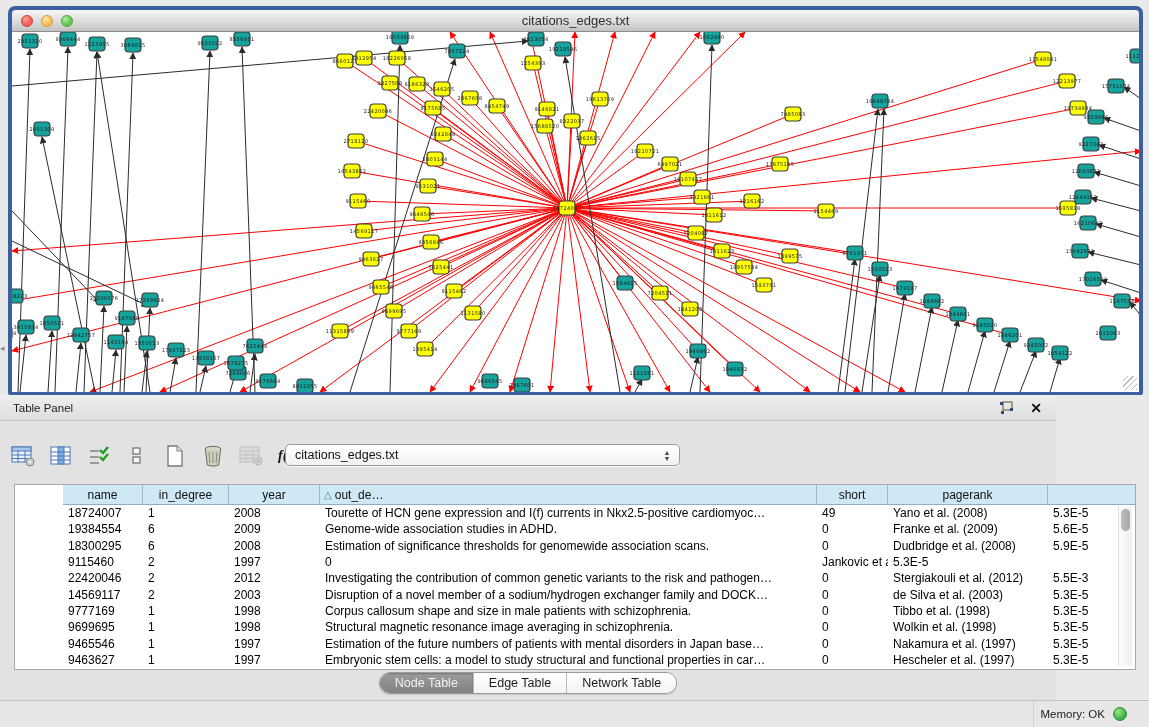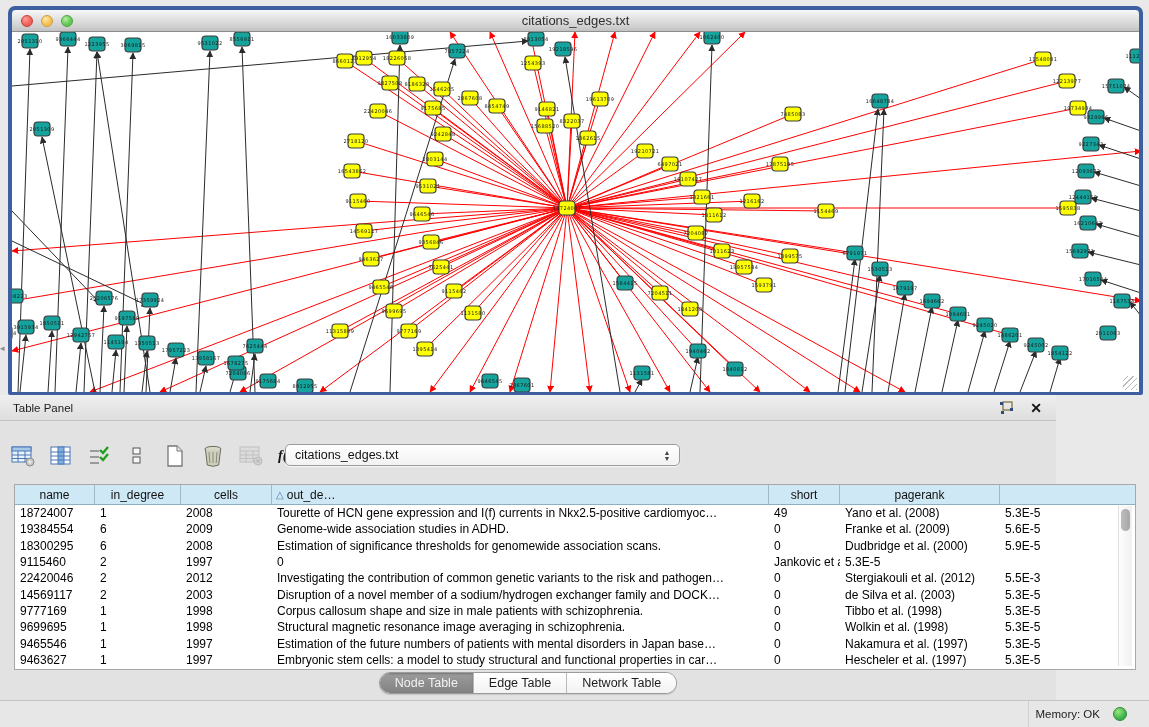--- a/index.html
+++ b/index.html
@@ -37,21 +37,21 @@
   .fx{font-family:"Liberation Serif",serif;font-style:italic;font-weight:bold;font-size:14px;color:#111;}
   .combo{position:absolute;left:285px;top:49px;width:395px;height:22px;box-sizing:border-box;
     border:1px solid #9a9a9a;border-radius:5px;background:linear-gradient(#ffffff,#f2f2f2);
     display:flex;align-items:center;font-size:12.5px;color:#111;
     box-shadow:0 1px 1px rgba(255,255,255,.8);}
   .combo .combo-text{margin-left:9px;flex:1;}
   .combo .stepper{width:16px;display:flex;flex-direction:column;align-items:center;
     gap:1px;margin-right:4px;color:#444;font-size:7px;line-height:5px;}
   
   .table-wrap{position:absolute;left:14px;top:89px;width:1122px;height:186px;
-    background:#fff;border:1px solid #a8a8a8;box-sizing:border-box;}
+    background:#fff;border:1px solid #a8a8a8;box-sizing:border-box;padding-left:48px;}
   .thead{display:grid;grid-template-columns:80px 86px 91px 497px 71px 160px 80px 1fr;height:19px;
     background:#cfe8f5;border-bottom:1px solid #8fafc0;}
   .th{box-sizing:border-box;border-right:1px solid #9dbccb;font-size:12px;color:#111;
     display:flex;align-items:center;justify-content:center;overflow:hidden;white-space:nowrap;}
   .th.sorted{justify-content:flex-start;padding-left:4px;gap:3px;}
   .th .sort-tri{color:#4c7fa3;font-size:10px;}
   .th:last-child{border-right:none;}
   .tbody{position:relative;height:163px;overflow:hidden;}
   .tr{display:grid;grid-template-columns:80px 86px 91px 497px 71px 160px 80px 1fr;height:16.3px;
     font-size:12px;color:#000;}
@@ -65,21 +65,21 @@
   .segmented{display:inline-flex;border:1px solid #9b9b9b;border-radius:11px;overflow:hidden;
     background:#fff;box-shadow:0 1px 1px rgba(0,0,0,.12);}
   .seg{padding:3px 15px;font-size:12.5px;color:#1d1d1d;border-right:1px solid #b9b9b9;
     background:linear-gradient(#ffffff,#f3f3f3);}
   .seg:last-child{border-right:none;}
   .seg.active{background:linear-gradient(#9d9d9d,#818181);color:#f2f2f2;
     box-shadow:inset 0 1px 2px rgba(0,0,0,.25);}
   
   .statusbar{position:absolute;left:0;top:700px;width:1149px;height:27px;background:#e7e7e7;
     border-top:1px solid #c3c3c3;box-sizing:border-box;}
-  .mem{position:absolute;right:16px;top:0;height:100%;display:flex;align-items:center;gap:13px;
+  .mem{position:absolute;right:16px;top:0;height:100%;display:flex;align-items:center;gap:8px;
     font-size:11.5px;color:#222;padding:0 6px;border-left:1px solid #cfcfcf;}
   .mem-dot{width:14px;height:14px;border-radius:50%;box-sizing:border-box;
     background:radial-gradient(circle at 35% 30%,#9ae87e,#3cb049 65%);border:1px solid #2d8a38;}
 </style>
 </head>
 <body>
 
 <div class="net-window">
   <div class="titlebar">
     <div class="traffic">
@@ -768,21 +768,21 @@
 
   <div class="table-wrap">
     <div class="thead" id="thead">
         <div class="th">
           <span>name</span>
         </div>
         <div class="th">
           <span>in_degree</span>
         </div>
         <div class="th">
-          <span>cells</span>
+          <span>year</span>
         </div>
         <div class="th sorted">
           <span class="sort-tri">△</span>
           <span>out_de…</span>
         </div>
         <div class="th">
           <span>short</span>
         </div>
         <div class="th">
           <span>pagerank</span>
@@ -809,21 +809,21 @@
           <div class="td">Franke et al. (2009)</div>
           <div class="td">5.6E-5</div>
           <div class="td"></div>
         </div>
         <div class="tr">
           <div class="td">18300295</div>
           <div class="td">6</div>
           <div class="td">2008</div>
           <div class="td">Estimation of significance thresholds for genomewide association scans.</div>
           <div class="td">0</div>
-          <div class="td">Dudbridge et al. (2000)</div>
+          <div class="td">Dudbridge et al. (2008)</div>
           <div class="td">5.9E-5</div>
           <div class="td"></div>
         </div>
         <div class="tr">
           <div class="td">9115460</div>
           <div class="td">2</div>
           <div class="td">1997</div>
           <div class="td">0</div>
           <div class="td">Jankovic et al. (1997)</div>
           <div class="td">5.3E-5</div>

